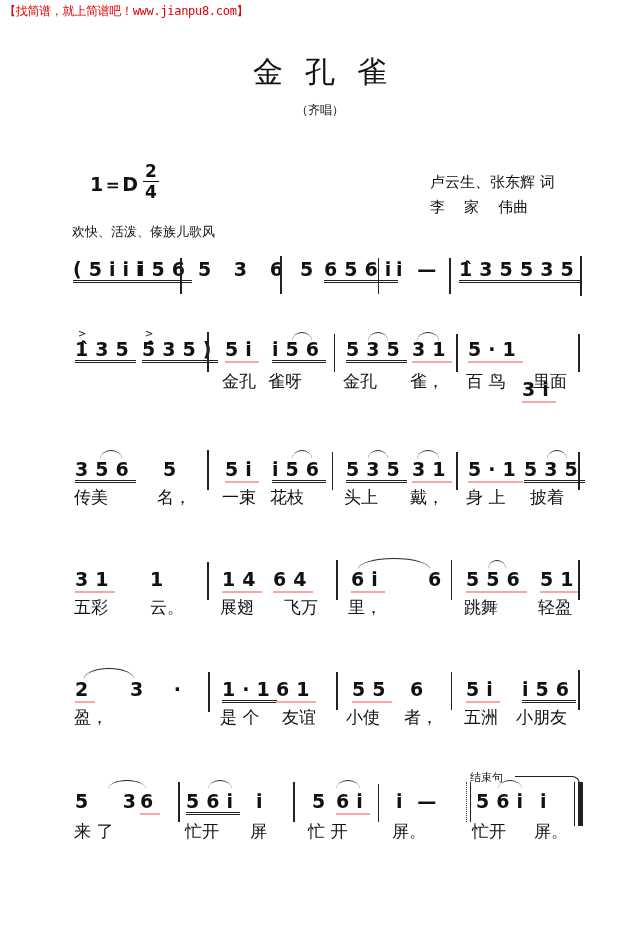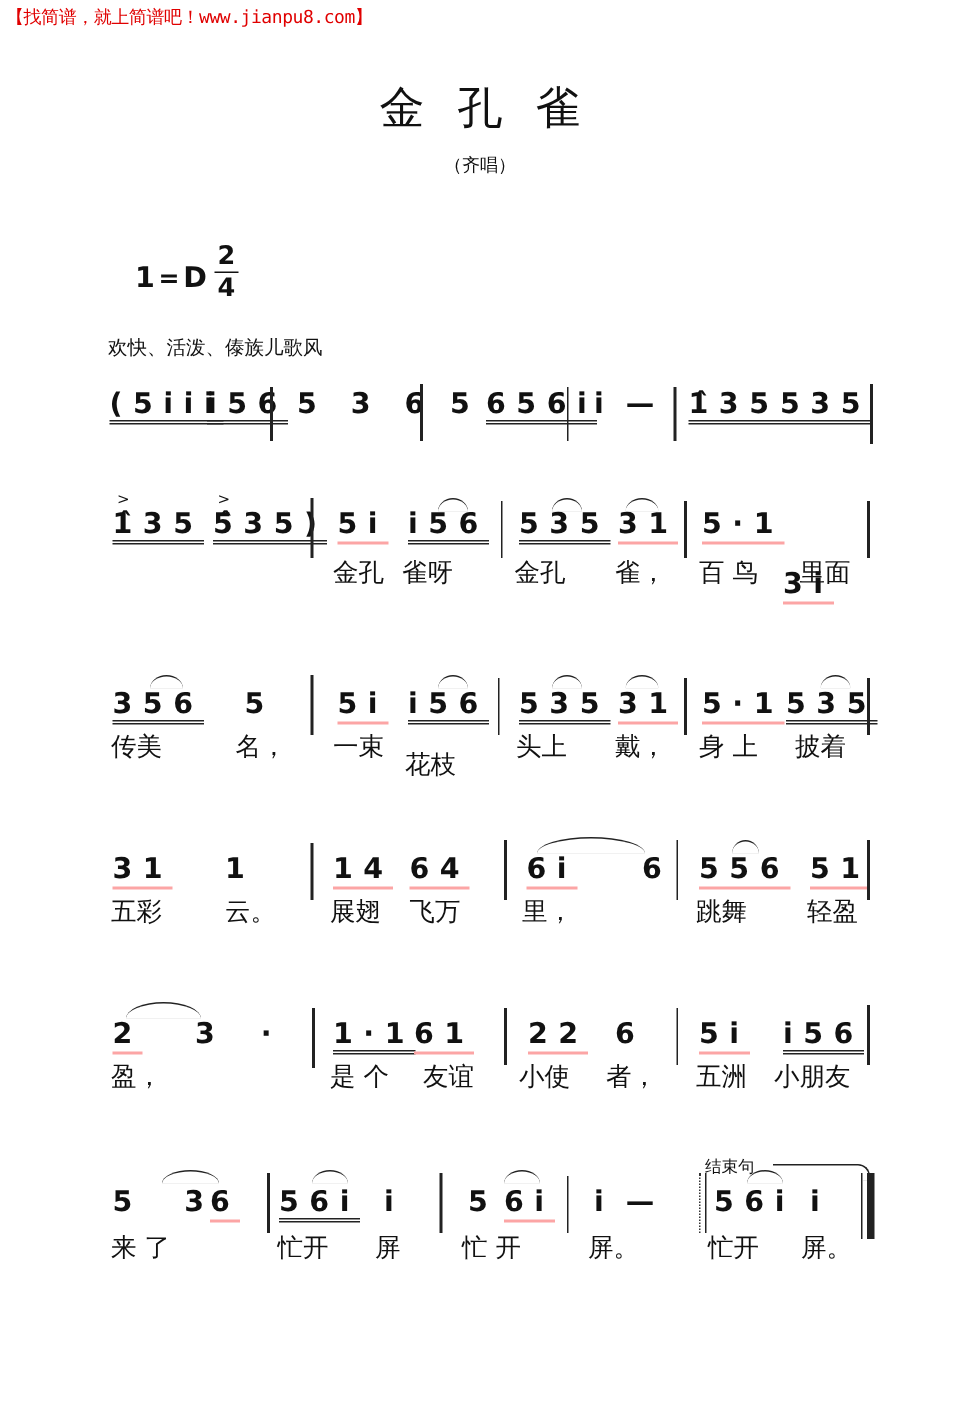--- a/index.html
+++ b/index.html
@@ -41,20 +41,22 @@
 <div class="abs title">金孔雀</div>
 <div class="abs subtitle">（齐唱）</div>
 
 <div class="abs key">1＝D</div>
 <div class="abs ts">
   <div>2</div>
   <div class="line"></div>
   <div>4</div>
 </div>
 <div class="abs credits">
+  <div class="row">卢云生、张东辉 词</div>
+  <div class="row">李    家    伟曲</div>
 </div>
 <div class="abs style-note">欢快、活泼、傣族儿歌风</div>
 
 <div class="staff" style="top:250px;">
   <span class="grp u2" style="left:73px;top:8px;">(5i̇i̇i̇</span>
   <span class="grp u2" style="left:138px;top:8px;">i̇56</span>
   <div class="bar" style="left:180px;top:8px;height:36px;"></div>
   <span class="grp" style="left:198px;top:8px;letter-spacing:8px;">5  3  6</span>
   <div class="bar" style="left:280px;top:6px;height:38px;"></div>
   <span class="grp" style="left:300px;top:8px;">5</span>
@@ -107,21 +109,21 @@
   <div class="slur" style="left:417px;top:0px;width:22px;"></div>
   <span class="grp u1" style="left:412px;top:8px;">31</span>
   <div class="bar" style="left:456px;top:2px;height:38px;"></div>
   <span class="grp u1" style="left:468px;top:8px;">5·1</span>
   <div class="slur" style="left:547px;top:0px;width:20px;"></div>
   <span class="grp u2" style="left:524px;top:8px;">535</span>
   <div class="bar" style="left:578px;top:2px;height:38px;"></div>
   <span class="lyr" style="left:74px;top:36px;">传美</span>
   <span class="lyr" style="left:157px;top:36px;">名，</span>
   <span class="lyr" style="left:222px;top:36px;">一束</span>
-  <span class="lyr" style="left:270px;top:36px;margin-top:12px;">花枝</span>
+  <span class="lyr" style="left:270px;top:36px;">花枝</span>
   <span class="lyr" style="left:344px;top:36px;">头上</span>
   <span class="lyr" style="left:410px;top:36px;">戴，</span>
   <span class="lyr" style="left:466px;top:36px;">身 上</span>
   <span class="lyr" style="left:530px;top:36px;">披着</span>
 </div>
 
 <div class="staff" style="top:560px;">
   <span class="grp u1" style="left:75px;top:8px;">31</span>
   <span class="grp" style="left:150px;top:8px;">1</span>
   <div class="bar" style="left:207px;top:2px;height:38px;"></div>
@@ -132,35 +134,35 @@
   <span class="grp u1" style="left:351px;top:8px;">6i̇</span>
   <span class="grp" style="left:428px;top:8px;">6</span>
   <div class="bar thin" style="left:451px;top:0px;height:40px;"></div>
   <div class="slur" style="left:488px;top:0px;width:18px;"></div>
   <span class="grp u1" style="left:466px;top:8px;">556</span>
   <span class="grp u1" style="left:540px;top:8px;">51</span>
   <div class="bar" style="left:578px;top:0px;height:40px;"></div>
   <span class="lyr" style="left:74px;top:36px;">五彩</span>
   <span class="lyr" style="left:150px;top:36px;">云。</span>
   <span class="lyr" style="left:220px;top:36px;">展翅</span>
-  <span class="lyr" style="left:273px;top:36px;text-align:right;">飞万</span>
+  <span class="lyr" style="left:284px;top:36px;text-align:right;">飞万</span>
   <span class="lyr" style="left:348px;top:36px;">里，</span>
   <span class="lyr" style="left:464px;top:36px;">跳舞</span>
   <span class="lyr" style="left:538px;top:36px;">轻盈</span>
 </div>
 
 <div class="staff" style="top:670px;">
   <div class="slur" style="left:84px;top:-2px;width:50px;height:10px;"></div>
   <span class="grp u1" style="left:75px;top:8px;">2</span>
   <span class="grp" style="left:130px;top:8px;letter-spacing:12px;">3 ·</span>
   <div class="bar" style="left:208px;top:2px;height:40px;"></div>
   <span class="grp u2" style="left:222px;top:8px;">1·1</span>
   <span class="grp u1" style="left:276px;top:8px;">61</span>
   <div class="bar" style="left:336px;top:2px;height:38px;"></div>
-  <span class="grp u1" style="left:352px;top:8px;">22</span>
+  <span class="grp u1" style="left:352px;top:8px;">55</span>
   <span class="grp" style="left:410px;top:8px;">6</span>
   <div class="bar thin" style="left:451px;top:2px;height:38px;"></div>
   <span class="grp u1" style="left:466px;top:8px;">5i̇</span>
   <span class="grp u2" style="left:522px;top:8px;">i̇56</span>
   <div class="bar" style="left:578px;top:0px;height:40px;"></div>
   <span class="lyr" style="left:74px;top:36px;">盈，</span>
   <span class="lyr" style="left:220px;top:36px;">是 个</span>
   <span class="lyr" style="left:282px;top:36px;">友谊</span>
   <span class="lyr" style="left:346px;top:36px;">小使</span>
   <span class="lyr" style="left:404px;top:36px;">者，</span>

